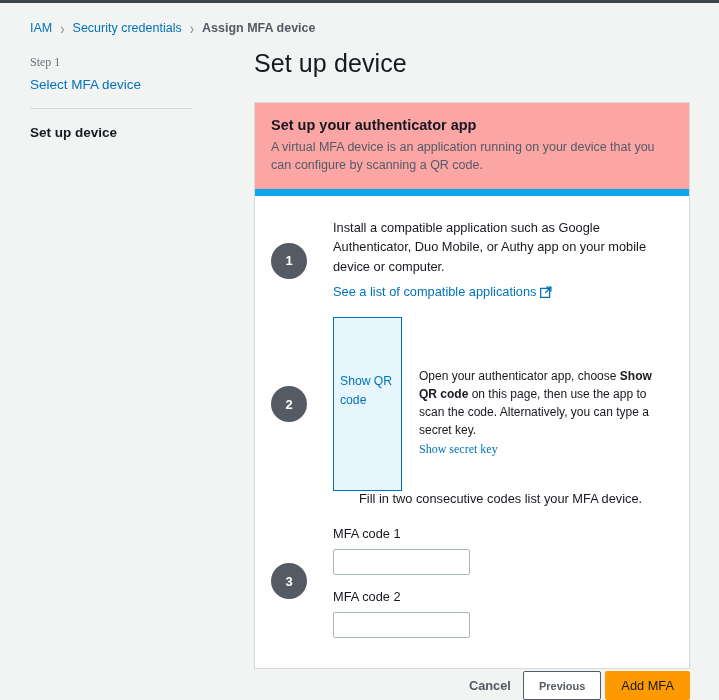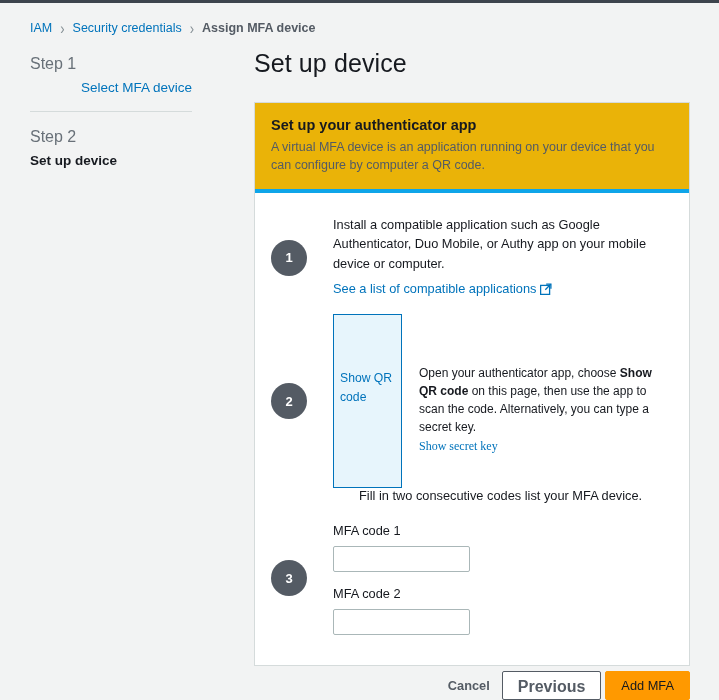--- a/index.html
+++ b/index.html
@@ -45,29 +45,29 @@
     transform: scaleY(1.25);
   }
   
   #sidebar {
     position: absolute;
     left: 30px; top: 48px;
     width: 162px;
   }
   .step-block { padding: 4px 0 2px 0; }
   .step-num {
-    font-size: 16px;
+    font-size: 12px;
     color: #687078;
     margin-bottom: 7px;
+    font-family: Liberation Serif, serif;
   }
   .step-title-link {
     font-size: 13.5px;
     color: #0073bb;
     cursor: pointer;
-    text-align: right;
   }
   .step-title-active {
     font-size: 13.5px;
     color: #16191f;
     font-weight: bold;
   }
   .sidebar-divider {
     border: none;
     border-top: 1px solid #d5dbdb;
     margin: 14px 0 12px 0;
@@ -84,22 +84,22 @@
     color: #16191f;
     margin: 0 0 24px 0;
     letter-spacing: 0.1px;
   }
   #card {
     background: #ffffff;
     border: 1px solid #d5dbdb;
     width: 436px;
   }
   #card-header {
-    background: #eab308;
-    border-bottom: 4px solid #0ea5e9;
+    background: #fca5a5;
+    border-bottom: 7px solid #0ea5e9;
     padding: 14px 16px 15px 16px;
   }
   #card-header-title {
     font-size: 14.5px;
     font-weight: bold;
     color: #16191f;
     margin: 0 0 5px 0;
   }
   #card-header-desc {
     font-size: 12.5px;
@@ -229,21 +229,21 @@
     font-weight: bold;
     font-family: "Liberation Sans", sans-serif;
     cursor: pointer;
     padding: 6px 8px;
   }
   #previous-btn {
     background: #ffffff;
     border: 1px solid #545b64;
     border-radius: 2px;
     color: #545b64;
-    font-size: 16px;
+    font-size: 11px;
     font-weight: bold;
     font-family: "Liberation Sans", sans-serif;
     cursor: pointer;
     padding: 6px 15px;
     height: 29px;
   }
   #add-mfa-btn {
     background: #ff9900;
     border: 1px solid #ff9900;
     border-radius: 2px;
@@ -271,32 +271,31 @@
     <span class="crumb-current">Assign MFA device</span>
   </nav>
 
   <aside id="sidebar">
     <div class="step-block">
       <div class="step-num">Step 1</div>
       <div class="step-title-link">Select MFA device</div>
     </div>
     <hr class="sidebar-divider">
     <div class="step-block">
-      <div class="step-num">Step 2</div>
       <div class="step-title-active">Set up device</div>
     </div>
   </aside>
 
   <main id="main">
     <h1 id="page-title">Set up device</h1>
 
     <section id="card">
       <div id="card-header">
         <h2 id="card-header-title">Set up your authenticator app</h2>
-        <p id="card-header-desc">A virtual MFA device is an application running on your device that you can configure by computer a QR code.</p>
+        <p id="card-header-desc">A virtual MFA device is an application running on your device that you can configure by scanning a QR code.</p>
       </div>
 
       <div id="card-body">
 
         <div class="step-row" id="step1-row">
           <div class="circle">1</div>
           <div class="step-content">
             <p id="step1-text">Install a compatible application such as Google Authenticator, Duo Mobile, or Authy app on your mobile device or computer.</p>
             <span class="link"><span>See a list of compatible applications</span><span class="ext-icon"><svg width="12" height="12" viewBox="0 0 12 12">
                     <rect x="0.6" y="2.4" width="9" height="9" fill="none" stroke="#0073bb" stroke-width="1.3"></rect>

